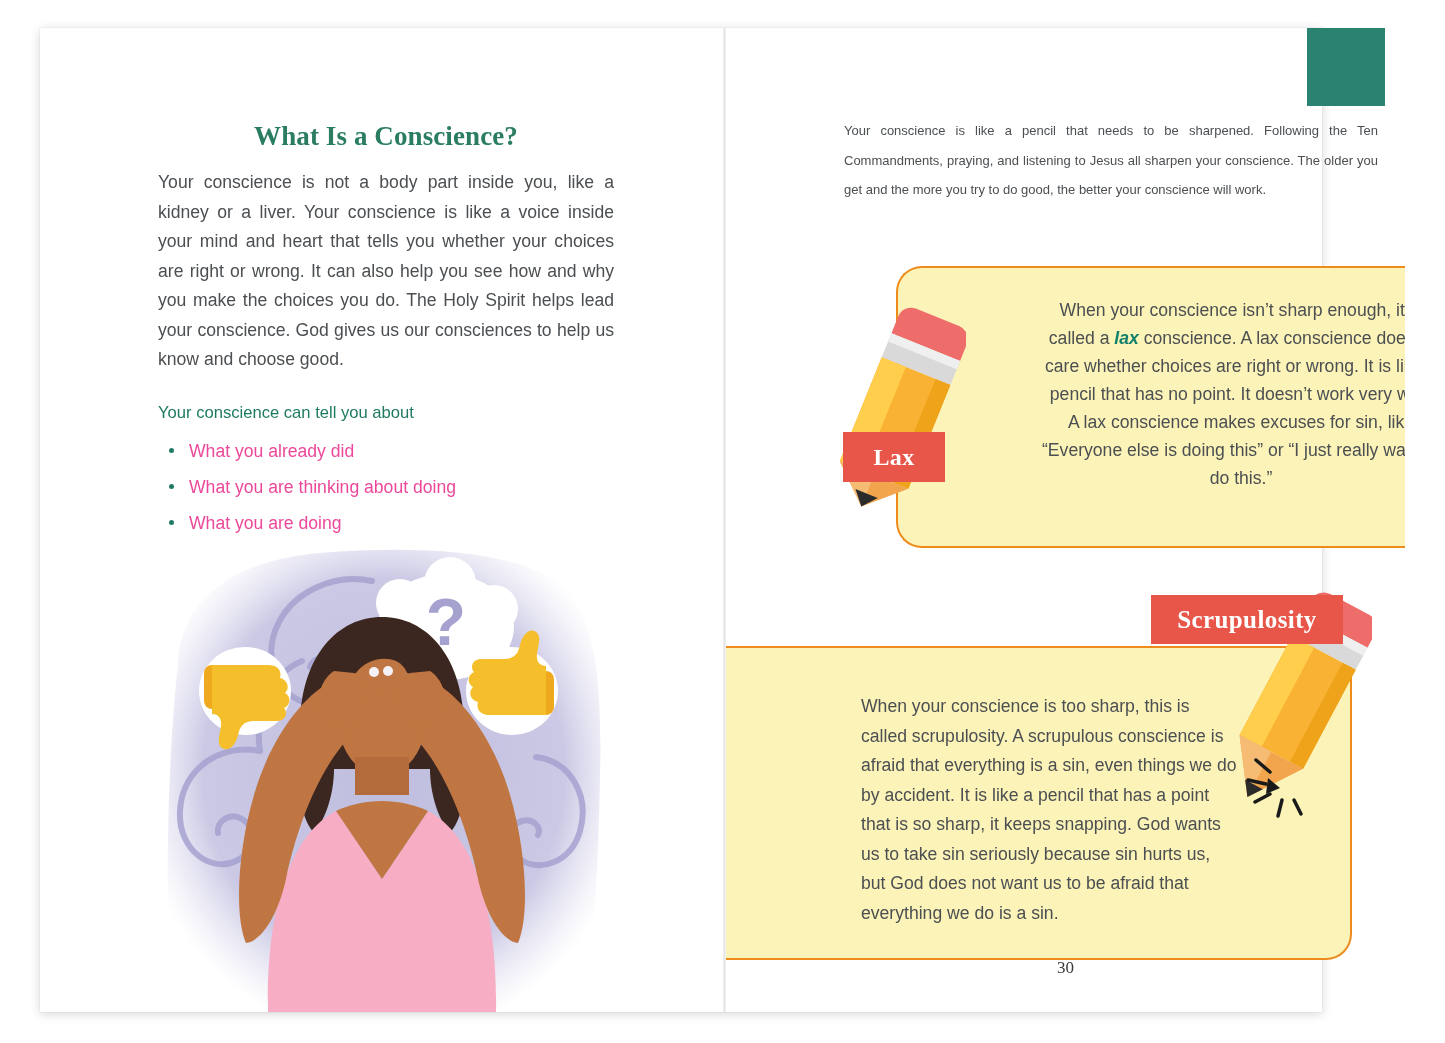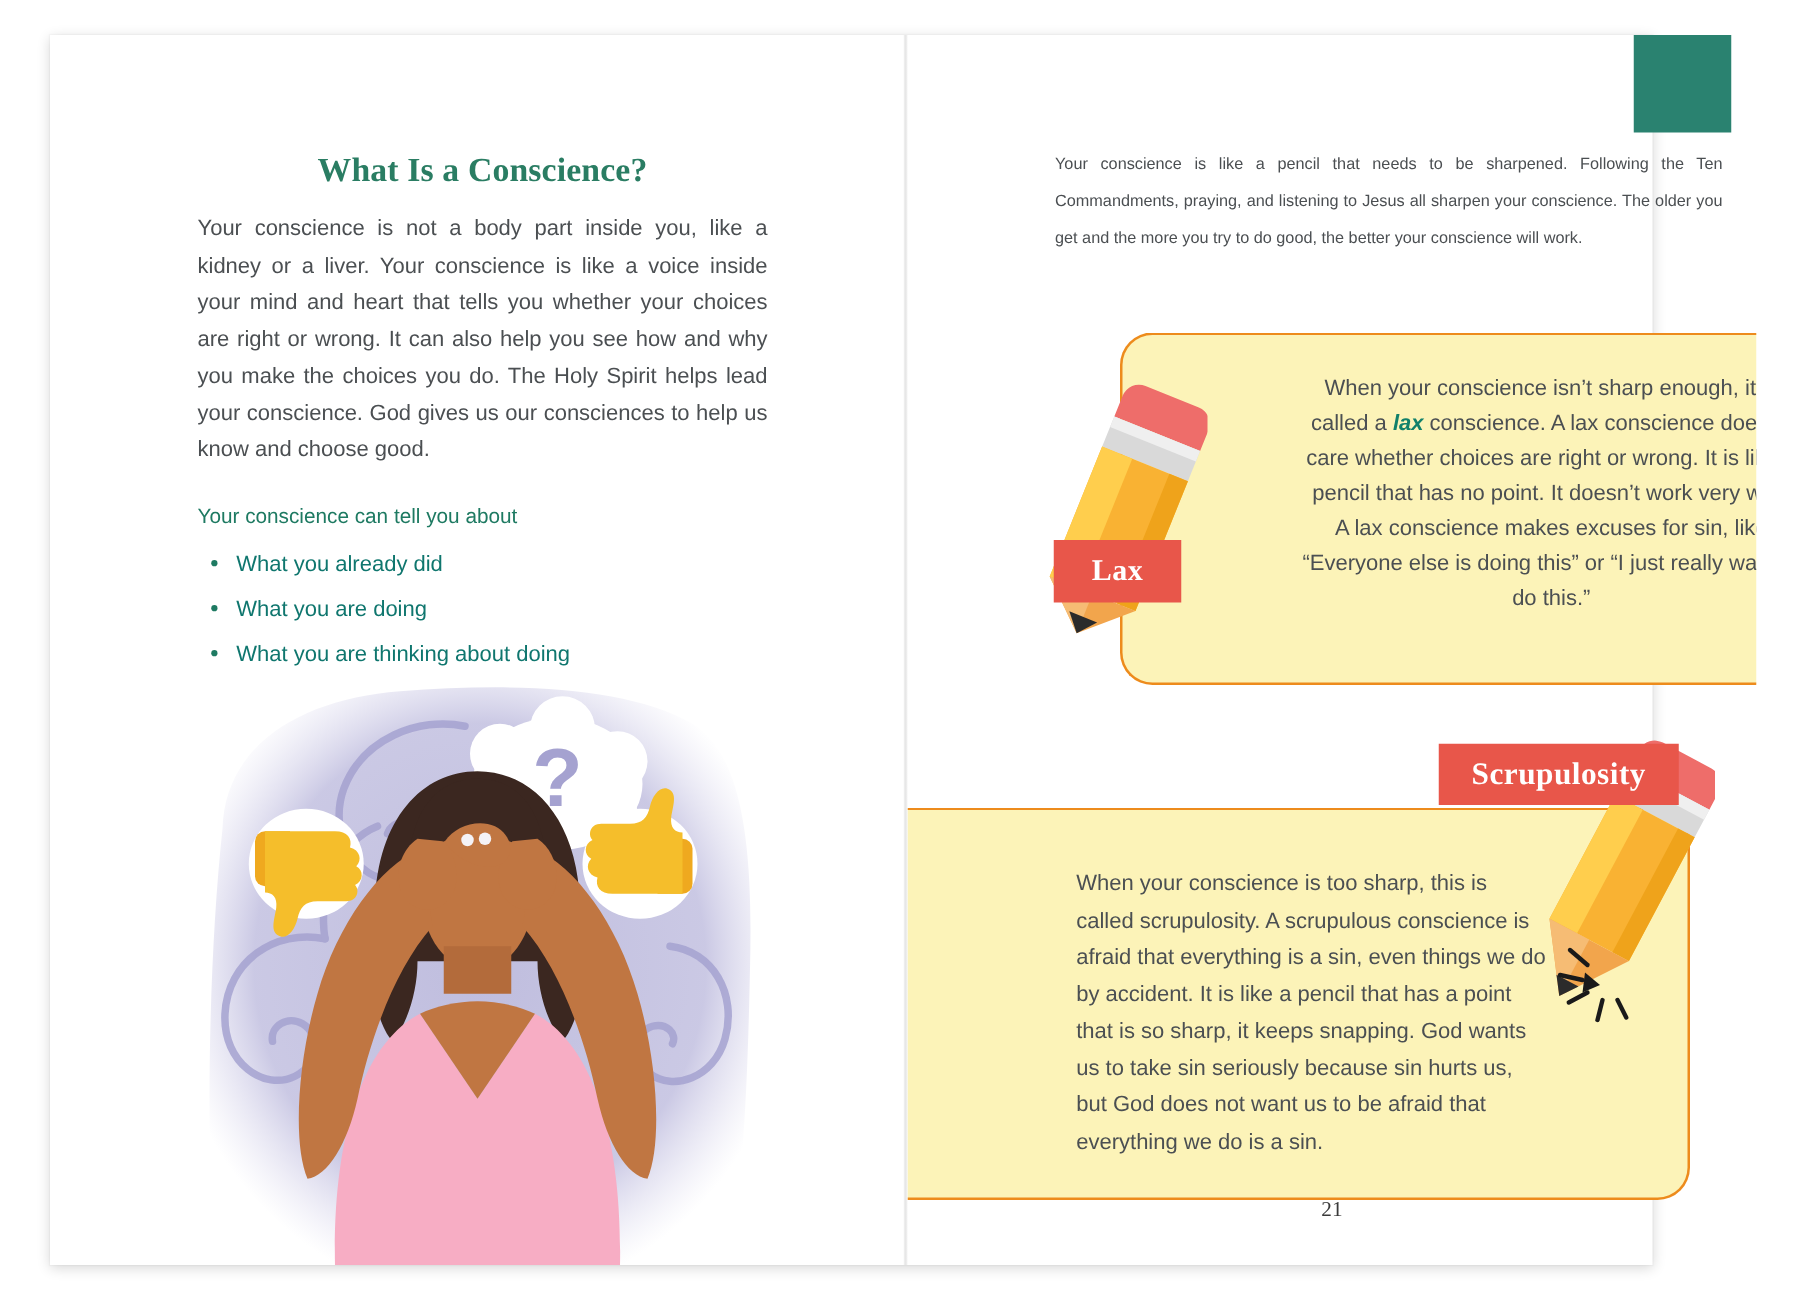--- a/index.html
+++ b/index.html
@@ -58,21 +58,21 @@
     color:#1E7A62;
     margin-top:28px;
   }
   ul.bullets{
     margin:0;padding:0;list-style:none;margin-top:16px;
   }
   ul.bullets li{
     position:relative;
     padding-left:31px;
     font-size:17.6px;
-    color:#0f766e;
+    color:#ec4899;
     line-height:24px;
     margin-bottom:12px;
   }
   ul.bullets li .dot{
     position:absolute;left:11px;top:9px;
     width:5px;height:5px;border-radius:50%;
     background:#1E7A62;
   }
 
   
@@ -163,25 +163,25 @@
       <h1 class="title">What Is a Conscience?</h1>
       <p class="body">Your conscience is not a body part inside you, like a kidney or a liver. Your conscience is like a voice inside your mind and heart that tells you whether your choices are right or wrong. It can also help you see how and why you make the choices you do. The Holy Spirit helps lead your conscience. God gives us our consciences to help us know and choose good.</p>
       <h2 class="sub">Your conscience can tell you about</h2>
       <ul class="bullets">
         <li>
           <span class="dot"></span>
           <span>What you already did</span>
         </li>
         <li>
           <span class="dot"></span>
-          <span>What you are doing</span>
+          <span>What you are thinking about doing</span>
         </li>
         <li>
           <span class="dot"></span>
-          <span>What you are thinking about doing</span>
+          <span>What you are doing</span>
         </li>
       </ul>
     </div>
 
     <div class="illus">
       <svg viewBox="0 0 460 470" xmlns="http://www.w3.org/2000/svg">
         <defs>
           <radialGradient id="bgfade" cx="50%" cy="48%" r="58%">
             <stop offset="0%" stop-color="#BFBDDE" stop-opacity="1"></stop>
             <stop offset="72%" stop-color="#C6C4E2" stop-opacity="0.92"></stop>
@@ -307,17 +307,17 @@
           <line x1="48" y1="206" x2="33" y2="214"></line>
           <line x1="60" y1="212" x2="56" y2="228"></line>
           <line x1="72" y1="212" x2="79" y2="226"></line>
         </g>
         <path d="M46,190 L58,200 L44,206 Z" fill="#1A1A1A"></path>
       </svg>
     </div>
 
     <div class="tag tag-scrup">Scrupulosity</div>
 
-    <div class="page-number">21</div>
+    <div class="page-number">30</div>
   </div>
 
   <div class="spine"></div>
 </div>
 
 </body></html>

